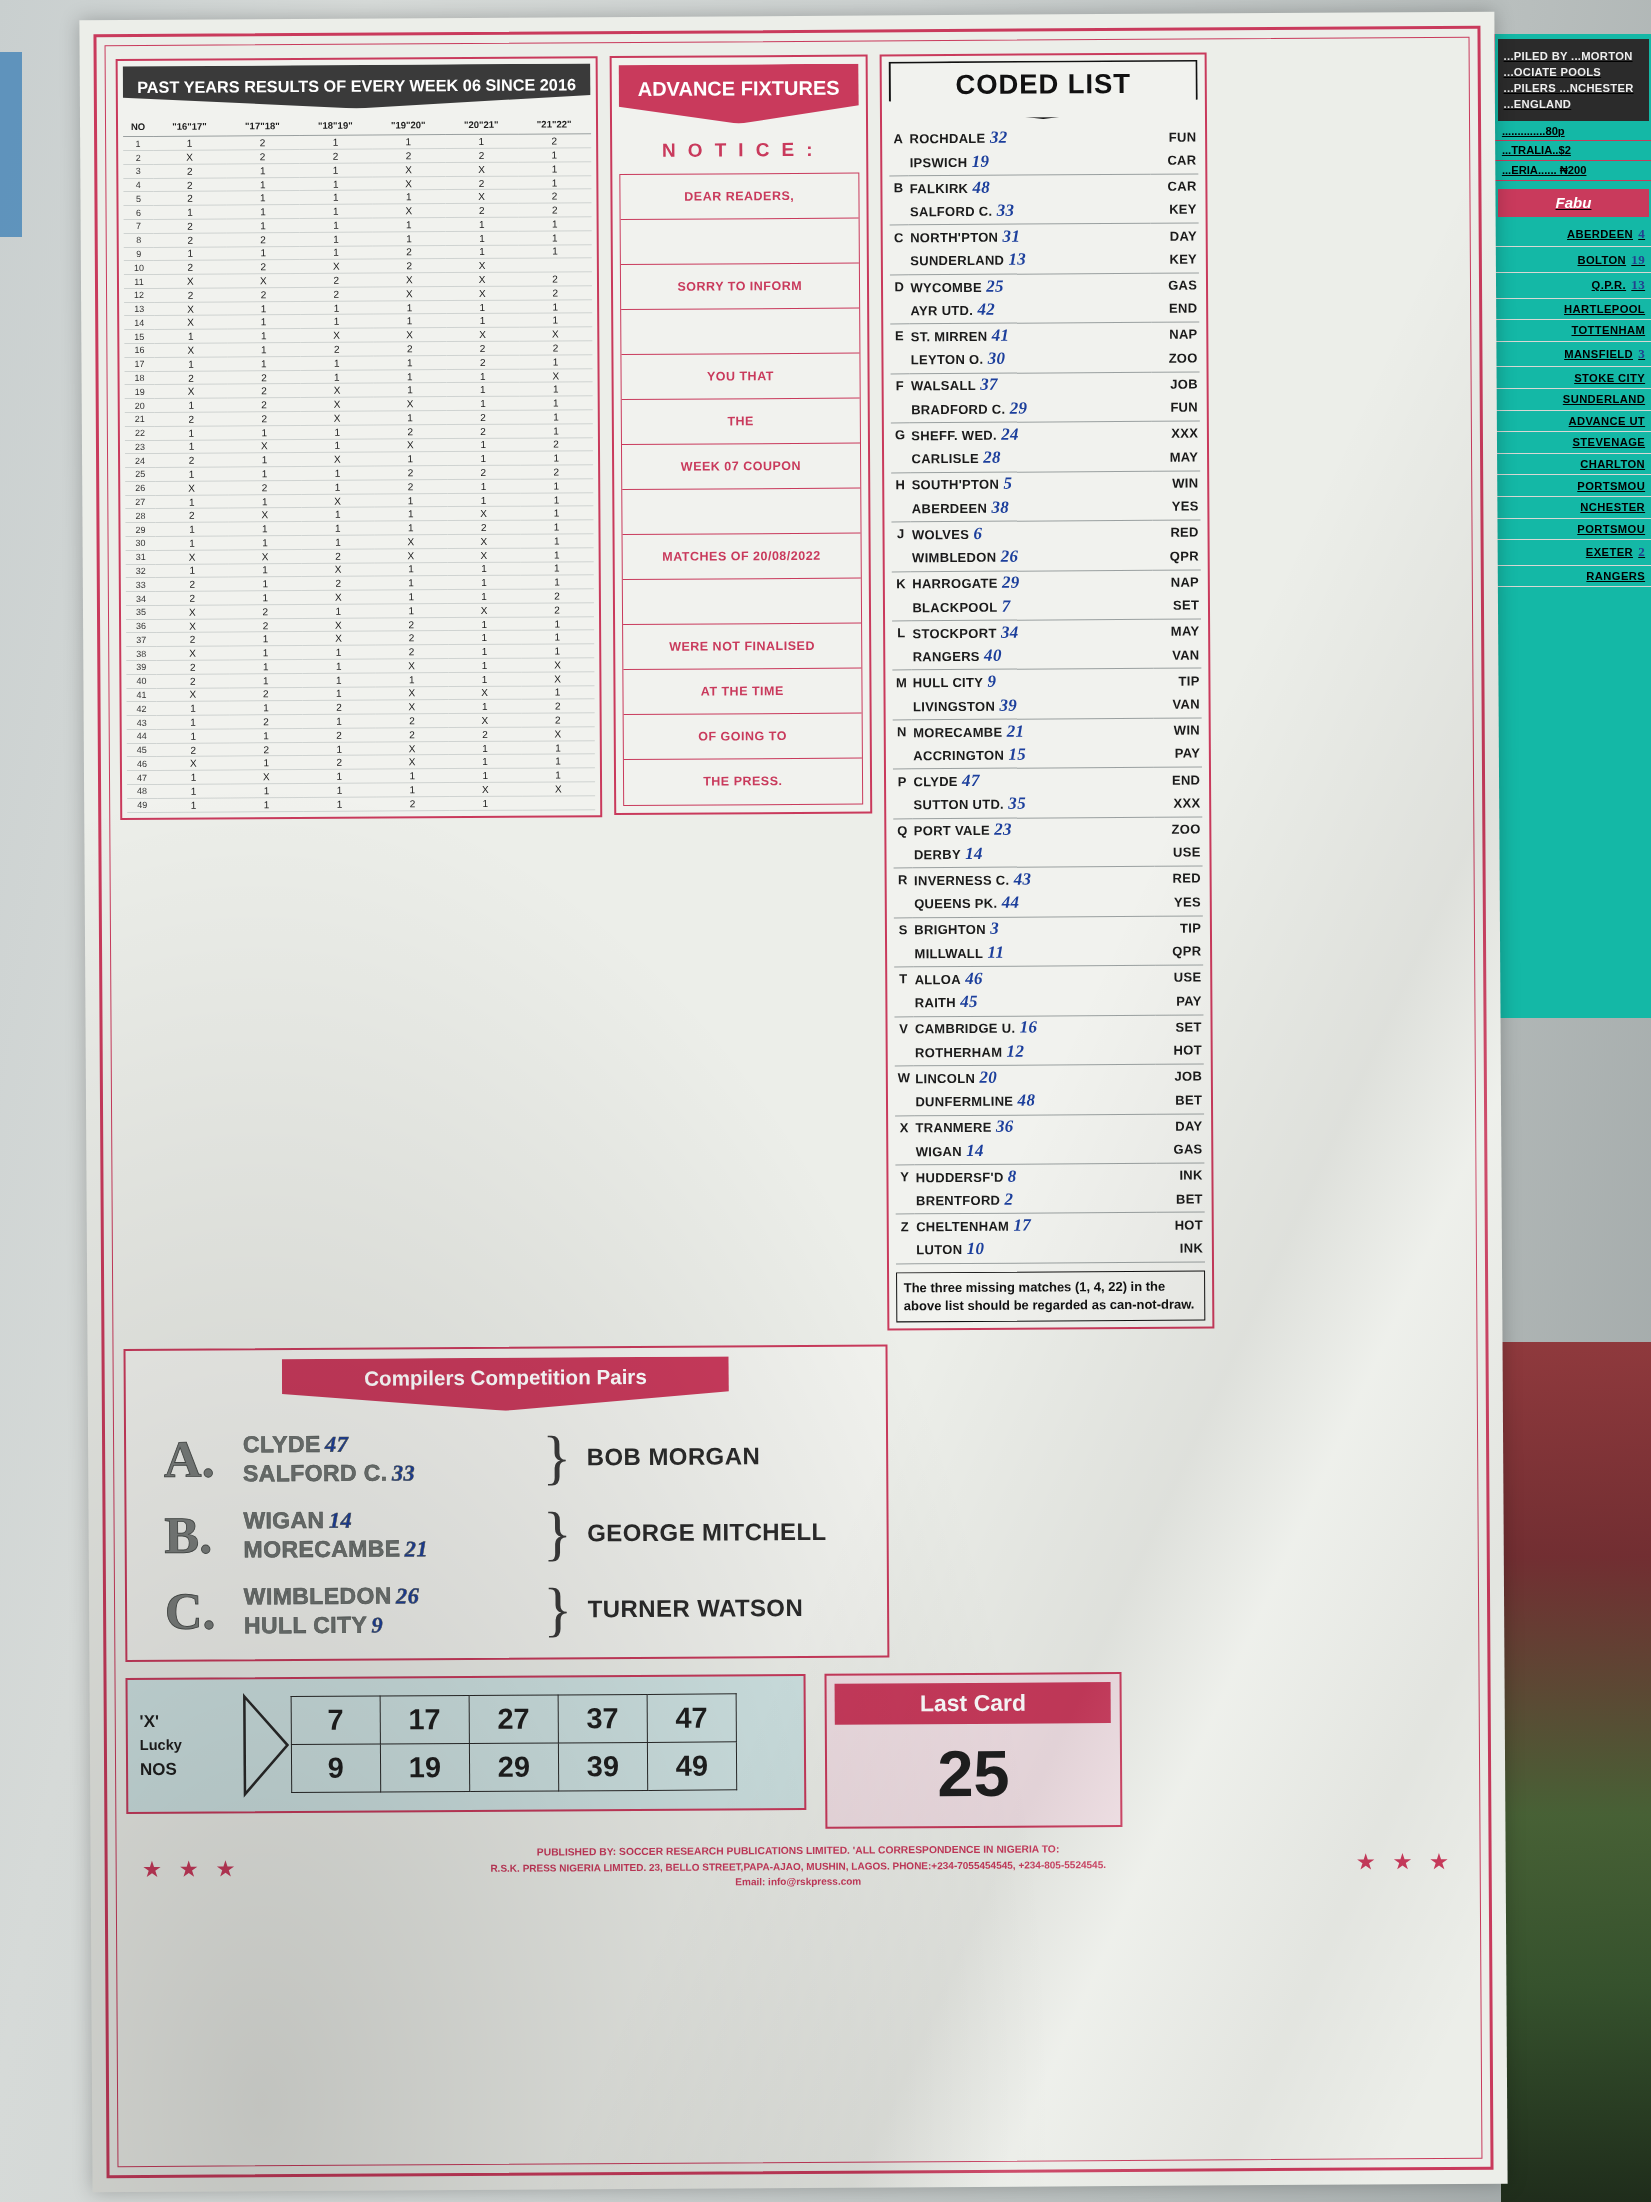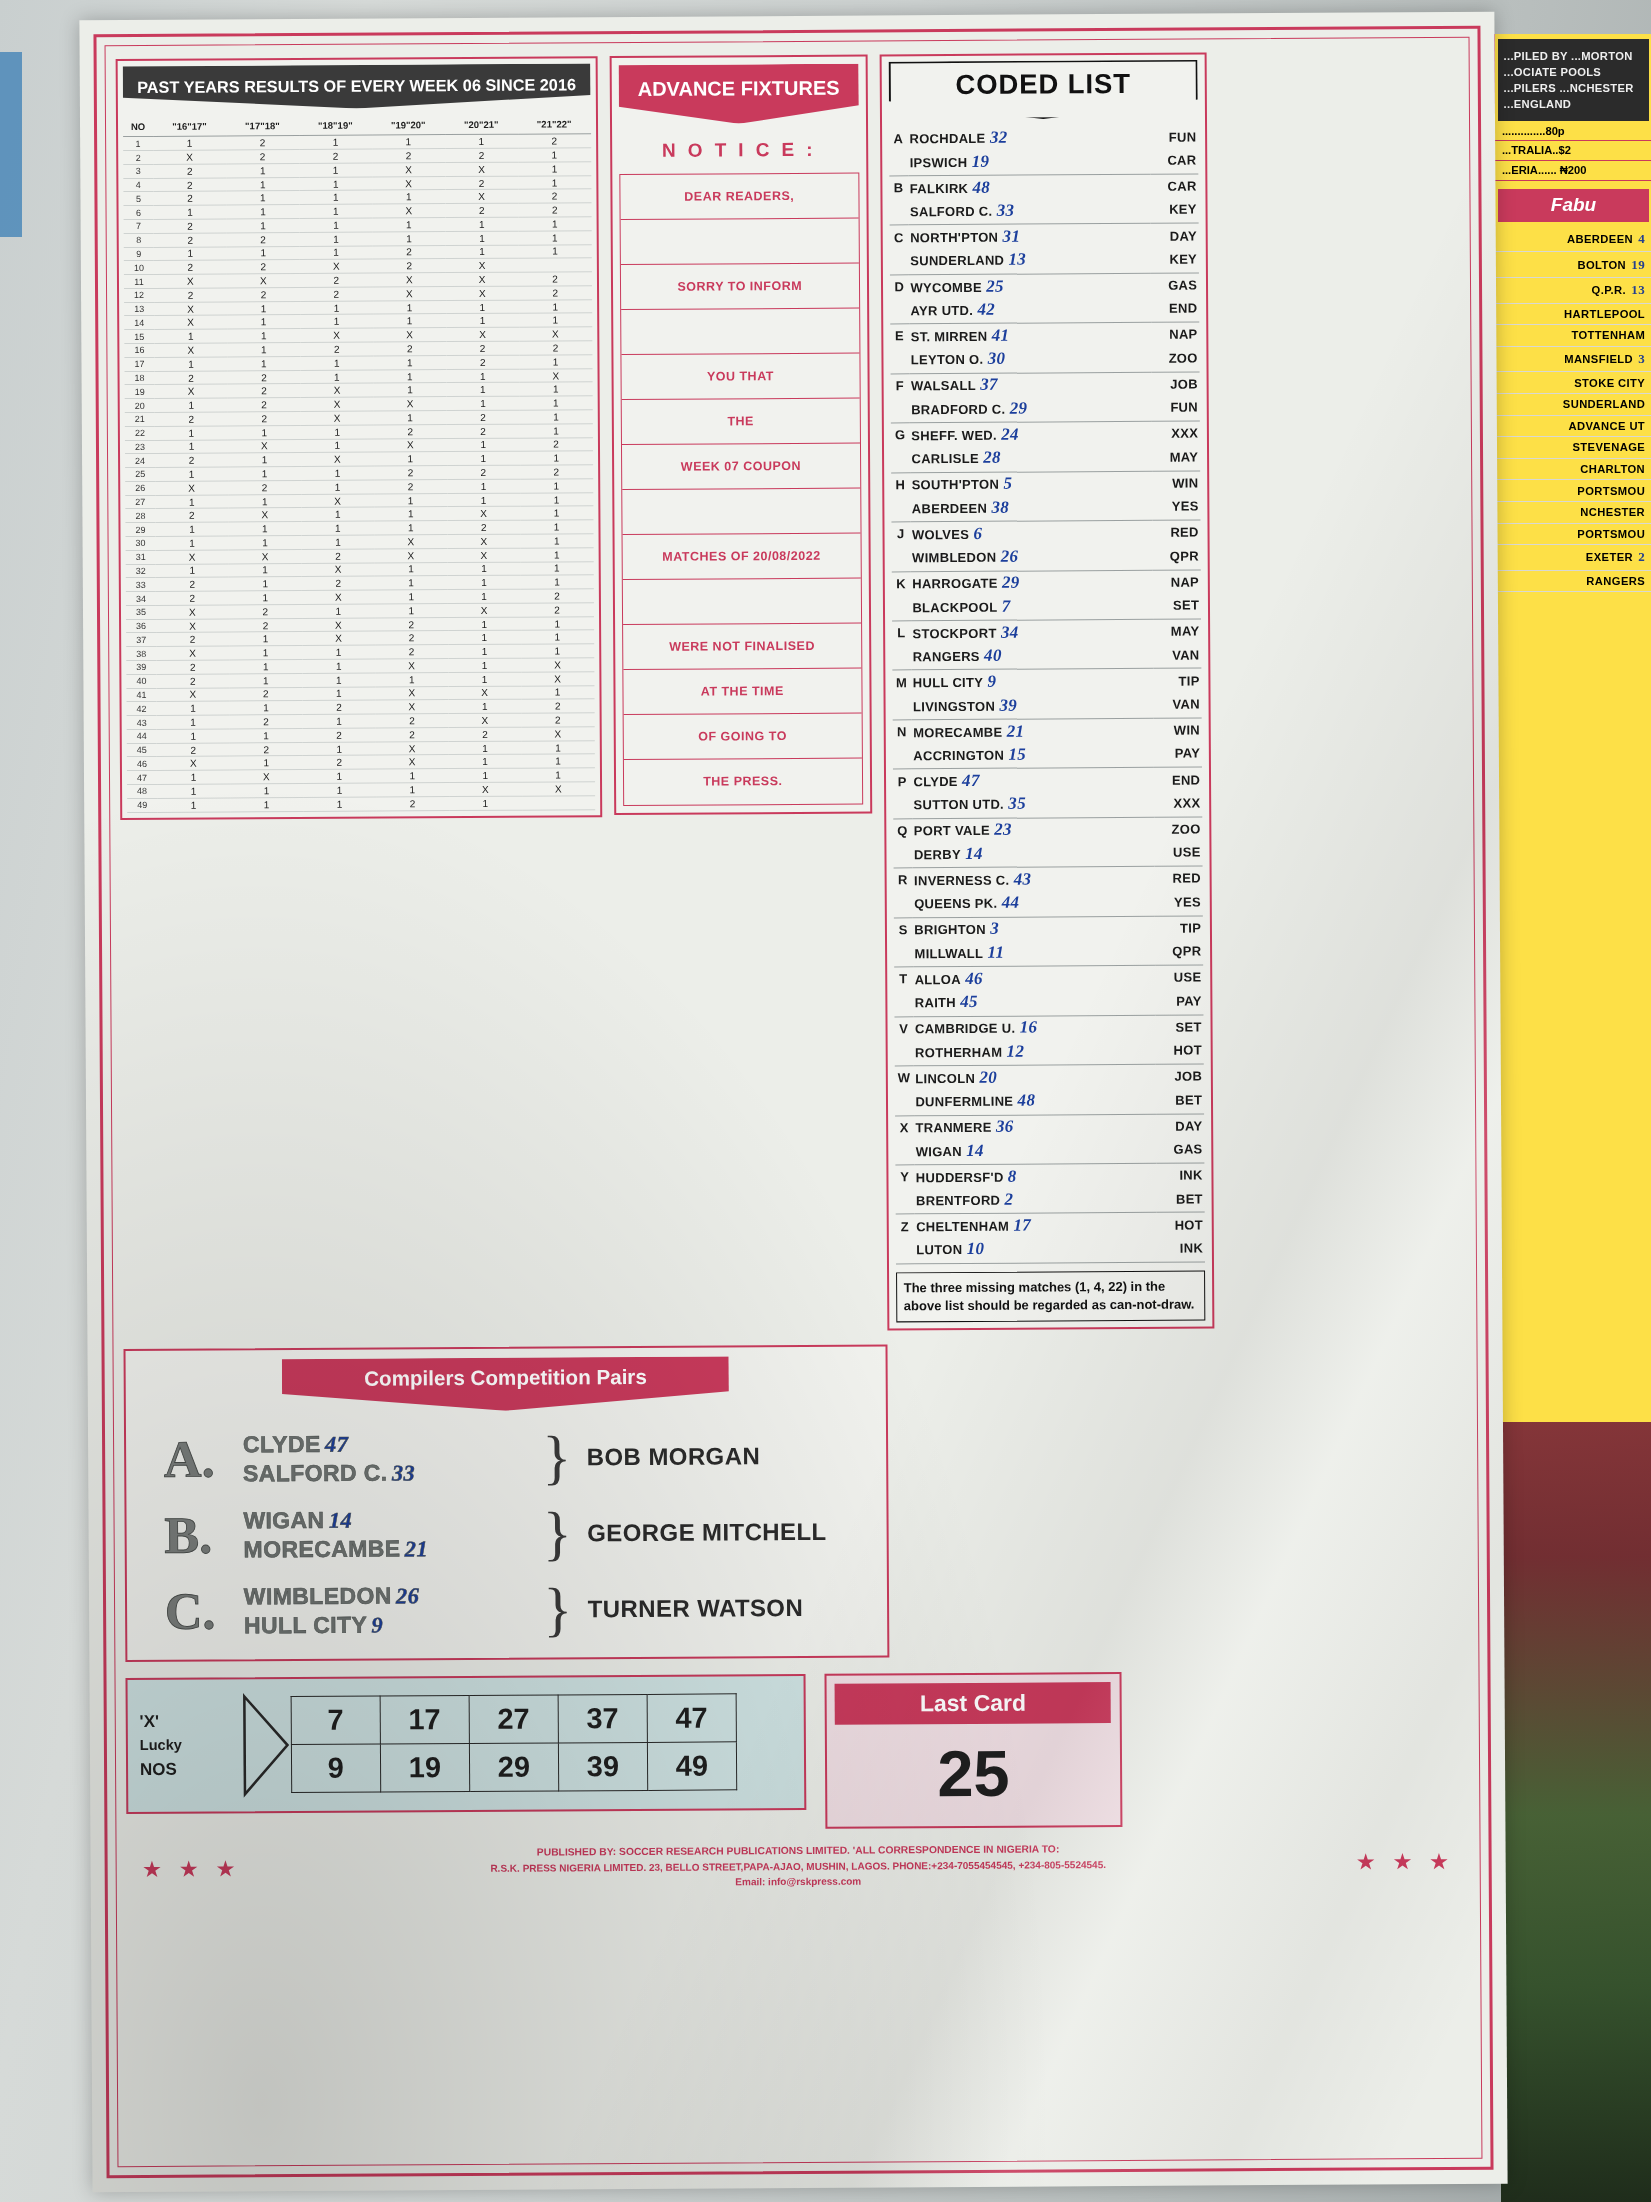--- a/index.html
+++ b/index.html
@@ -23,35 +23,36 @@
     background: linear-gradient(180deg,#8d2f33 0%, #6d2327 25%, #3f5a2b 55%, #2c4a22 75%, #14220f 100%);
     opacity: .92;
   }
   .bg-blue-strip {
     position: absolute; left: 0; top: 52px; width: 22.4px; height: 185px;
     background: #3b7fb5; opacity:.75;
   }
 
   
   .right-col {
-    position: absolute; left: 1493px; top: 34px; width: 159px; height: 1388px;
-    background: #fde047;
+    position: absolute; left: 1493px; top: 34px; width: 159px; height: 984px;
+    background: #14b8a6;
     border-left: 2.6px solid #c93a5c;
     overflow: hidden;
     font-size: 11.2px;
+    text-decoration: underline;
   }
   .rc-black {
     margin: 5.2px 3.4px 0 3.4px; background: #2b2b2b; color: #efefef;
     padding: 8.6px 5.2px; font-size: 11.2px; font-weight: bold; line-height: 1.45;
     letter-spacing: 0.3px;
   }
   .rc-price { padding: 3.4px 6.9px; font-size: 11.2px; font-weight: bold; border-bottom: 0.9px solid #c93a5c;}
   .rc-fabu {
     margin: 8.6px 3.4px 5.2px 3.4px; background: #c93a5c; color:#fff; text-align:center;
-    font-size: 19px; font-weight: bold; padding: 5.2px 3.4px; font-style: italic;
+    font-size: 15px; font-weight: bold; padding: 5.2px 3.4px; font-style: italic;
   }
   .rc-team { padding: 4.3px 6.9px; font-size: 11.2px; font-weight: bold; border-bottom: 0.9px solid #d8d8d4; letter-spacing:0.4px;text-align:right;}
   .rc-team .num { color:#24408f; font-size: 13px; margin-left: 5.2px; font-family:"Liberation Serif",serif;}
 
   
   .sheet {
     position: absolute; left: 86px; top: 15.5px; width: 1415px; height: 2172px;
     background: #eceee9;
     transform: rotate(-0.35deg);
     box-shadow: 0 0 19px rgba(0,0,0,.25);

